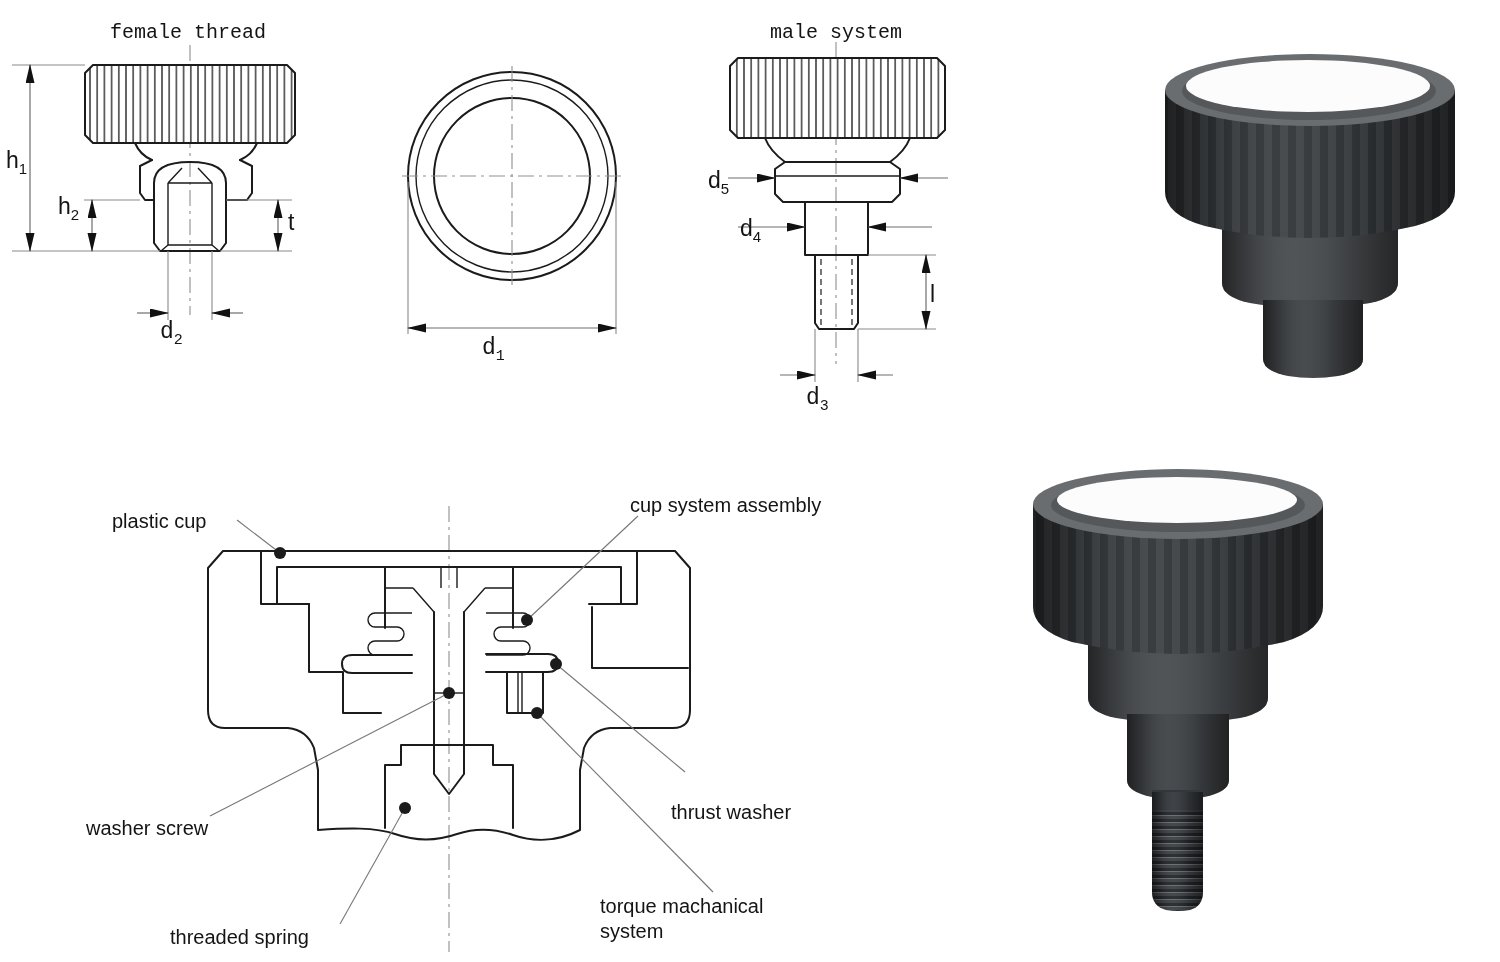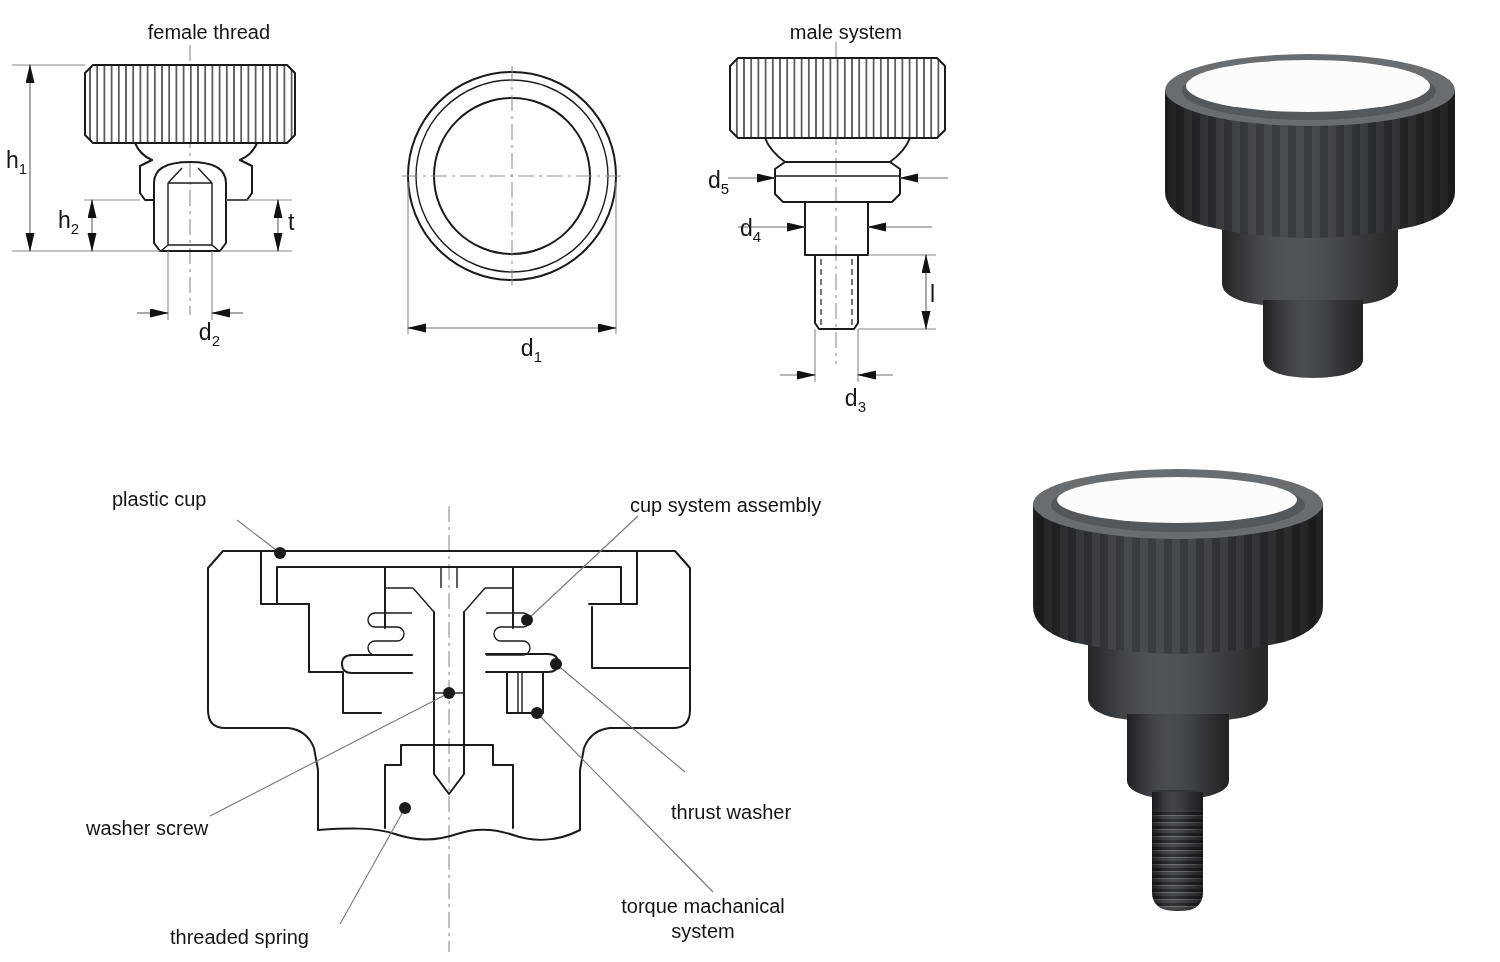--- a/index.html
+++ b/index.html
@@ -1,23 +1,23 @@
 <!DOCTYPE html>
 <html><head>
 <meta charset="utf-8">
 <style>
   html,body{margin:0;padding:0;background:#fff;}
   body{width:1500px;height:962px;position:relative;font-family:"Liberation Sans",sans-serif;color:#141414;}
   .stage{position:absolute;left:0;top:0;width:1500px;height:962px;background:#fff;overflow:hidden;}
   svg{position:absolute;overflow:visible;}
   .lbl{position:absolute;font-size:20px;line-height:1.25;white-space:nowrap;color:#141414;}
-  .ttl{text-align:right;}
+  .ttl{text-align:left;font-family:Liberation Mono, monospace;}
   .dim{font-size:23px;}
   .dim sub{font-size:15px;line-height:0;}
-  .ctr{text-align:center;white-space:normal;}
+  .ctr{text-align:left;white-space:normal;}
   
   .ol{fill:none;stroke:#1b1b1b;stroke-width:2;stroke-linejoin:round;stroke-linecap:round;}
   .ol15{fill:none;stroke:#1b1b1b;stroke-width:1.4;stroke-linejoin:round;}
   .thin{fill:none;stroke:#8a8a8a;stroke-width:1.1;}
   .dimln{fill:none;stroke:#6e6e6e;stroke-width:1.2;}
   .cl{fill:none;stroke:#8f8f8f;stroke-width:1.1;stroke-dasharray:16 5 3 5;}
   .dash{fill:none;stroke:#1b1b1b;stroke-width:1.2;stroke-dasharray:6 4;}
   .leader{fill:none;stroke:#777;stroke-width:1.1;}
   .dot{fill:#1b1b1b;}
   .arrow{fill:#111;stroke:none;}
@@ -217,32 +217,32 @@
       <ellipse cx="158" cy="42" rx="145" ry="35" fill="#6a6d70"></ellipse>
       <ellipse cx="158" cy="43" rx="127" ry="27" fill="#55585b"></ellipse>
       <ellipse cx="157" cy="38" rx="120" ry="23" fill="#fcfcfc"></ellipse>
     </g>
   </svg>
 
   <div class="lbl ttl" style="left:110px;top:20px;width:160px">female thread</div>
   <div class="lbl ttl" style="left:770px;top:20px;width:132px">male system</div>
 
   <div class="lbl dim" style="left:6px;top:146px"><span>h</span><sub>1</sub></div>
-  <div class="lbl dim" style="left:58px;top:206px"><span>h</span><sub>2</sub></div>
+  <div class="lbl dim" style="left:58px;top:192px"><span>h</span><sub>2</sub></div>
   <div class="lbl dim" style="left:288px;top:208px"><span>t</span><sub></sub></div>
   <div class="lbl dim ttl" style="left:160px;top:318px;width:60px"><span>d</span><sub>2</sub></div>
 
   <div class="lbl dim ttl" style="left:482px;top:334px;width:60px"><span>d</span><sub>1</sub></div>
 
   <div class="lbl dim" style="left:708px;top:166px"><span>d</span><sub>5</sub></div>
   <div class="lbl dim" style="left:740px;top:214px"><span>d</span><sub>4</sub></div>
   <div class="lbl dim" style="left:930px;top:280px"><span>l</span><sub></sub></div>
   <div class="lbl dim ttl" style="left:806px;top:384px;width:60px"><span>d</span><sub>3</sub></div>
 
-  <div class="lbl" style="left:112px;top:487px">plastic cup</div>
+  <div class="lbl" style="left:112px;top:509px">plastic cup</div>
   <div class="lbl" style="left:630px;top:493px">cup system assembly</div>
   <div class="lbl" style="left:86px;top:816px">washer screw</div>
   <div class="lbl" style="left:671px;top:800px">thrust washer</div>
   <div class="lbl" style="left:170px;top:925px">threaded spring</div>
   <div class="lbl ctr" style="left:600px;top:894px;width:206px">
     <span style="display:block">torque machanical</span>
     <span style="display:block">system</span>
   </div>
 
 </div>

